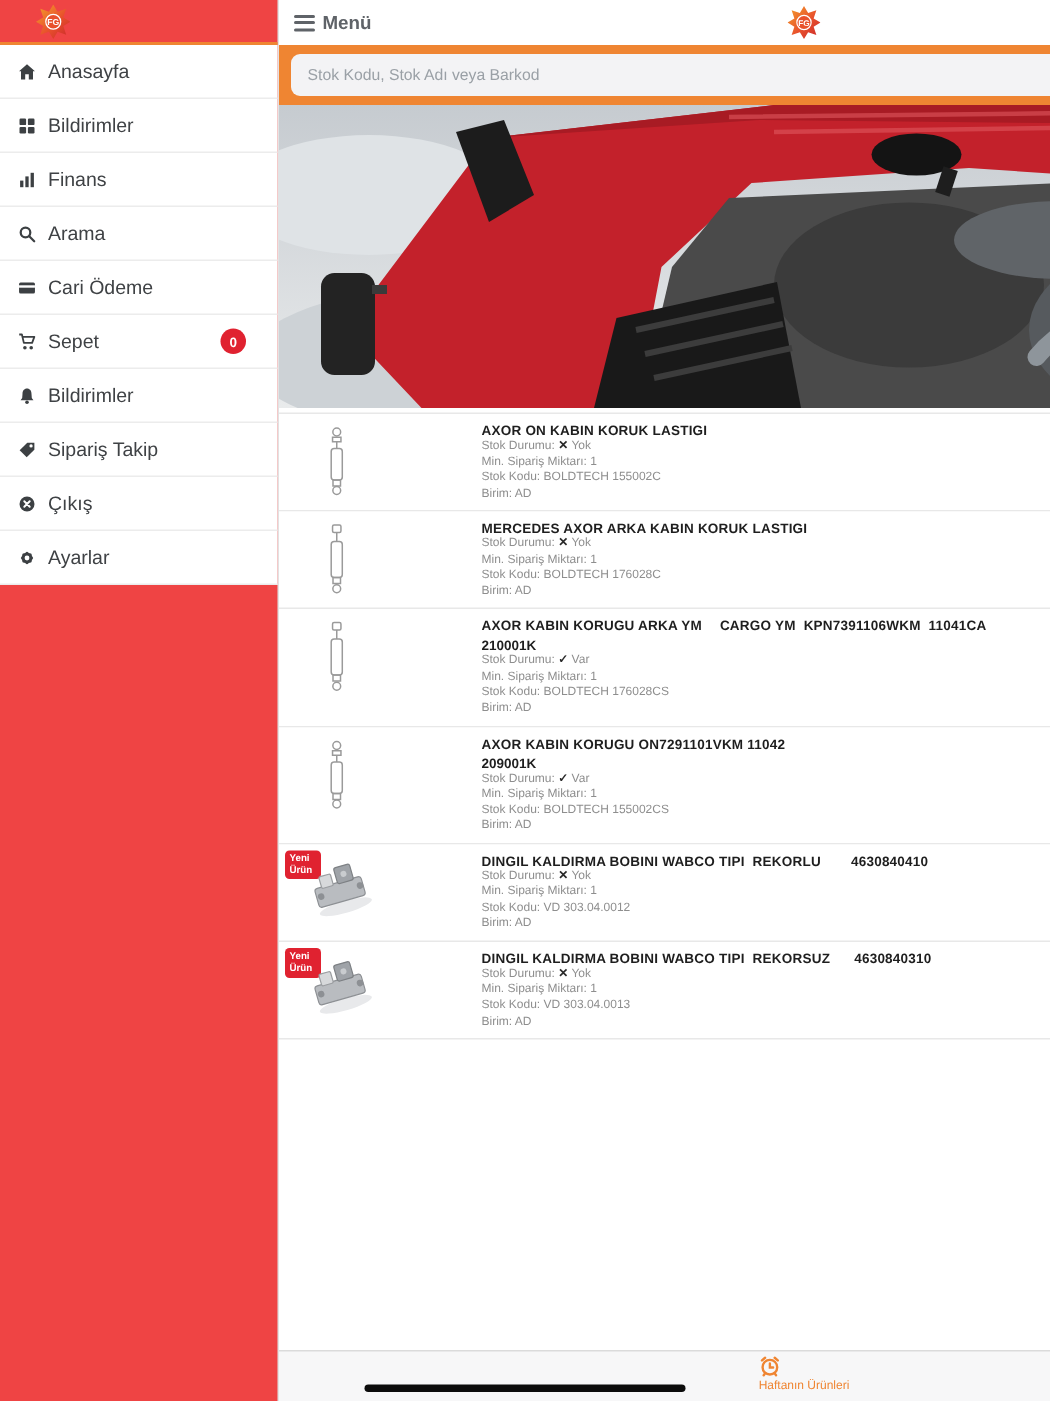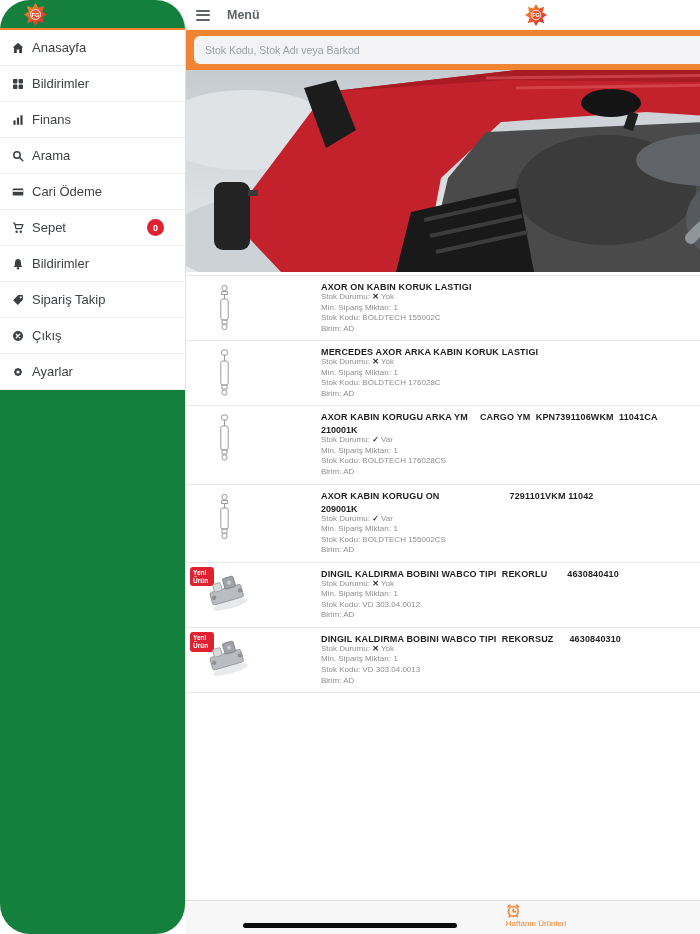--- a/index.html
+++ b/index.html
@@ -1,39 +1,39 @@
 <!DOCTYPE html>
 <html style="--accent: #EF8532; --badge-red: #E02230; --title-text: #1E1E1E; --detail-text: #8E8E8E; --menu-text: #3F4245; --header-text: #5F6368;"><head>
 <meta charset="utf-8">
 <style>
   * { margin:0; padding:0; box-sizing:border-box; }
   html,body { width:700px; height:934px; overflow:hidden; background:#fff;
     font-family:"Liberation Sans", sans-serif; position:relative; }
 
   
   .sidebar { position:absolute; left:0; top:0; width:186px; height:934px;
-    background:#15803d; border-right:1px solid #E2E2E2; z-index:5;border-radius:30px; }
+    background:#ef4444; border-right:1px solid #E2E2E2; z-index:5; }
   .side-logo-head { height:30px; border-bottom:2px solid var(--accent);
     display:flex; align-items:center; padding-left:24px; }
   .side-logo-head svg { width:23px; height:23px; }
   .menu-item { height:36px; display:flex; align-items:center; padding-left:11px;
     border-bottom:1px solid #ECECEC; font-size:13px; color:var(--menu-text);
     position:relative; background:#fff; cursor:pointer; }
   .menu-item .mi-icon { width:13px; height:13px; margin-right:8px; flex:0 0 auto;
     display:inline-flex; align-items:center; justify-content:center; }
   .menu-item .mi-icon svg { width:12px; height:12px; }
   .cart-badge { position:absolute; right:21px; top:9px; min-width:17px; height:17px;
     background:var(--badge-red); color:#fff; border-radius:9px; font-size:9px;
     font-weight:700; display:flex; align-items:center; justify-content:center;
     padding:0 4px; }
 
   
   .pane { position:absolute; left:186px; top:0; width:700px; height:934px; background:#fff; }
   .pane-header { height:30px; display:flex; align-items:center; position:relative; }
-  .menu-btn { display:flex; align-items:center; gap:17px; padding-left:10px;
+  .menu-btn { display:flex; align-items:center; gap:5px; padding-left:10px;
     color:var(--header-text); font-size:12.5px; font-weight:700; cursor:pointer; }
   .hamburger { display:inline-flex; flex-direction:column; gap:2.5px; }
   .hamburger i { display:block; width:14px; height:2px; background:var(--header-text); border-radius:1px; }
   .pane-logo { position:absolute; left:350px; top:4px; transform:translateX(-50%); }
   .pane-logo svg { width:22px; height:22px; }
 
   .search-strip { height:40px; background:var(--accent); padding:6px 8px; }
   .search-strip input { width:100%; height:28px; border:none; outline:none;
     background:#F3F3F5; border-radius:6px; padding:0 11px; font-size:10.5px;
     color:#333; font-family:"Liberation Sans", sans-serif; }
@@ -48,21 +48,21 @@
     position:relative; background:#fff; cursor:pointer; }
   .thumb-col { width:135px; flex:0 0 auto; position:relative; }
   .strut { position:absolute; left:31px; top:8px; }
   .valve { position:absolute; left:18px; top:9px; }
   .new-badge { position:absolute; left:4px; top:4px; background:var(--badge-red);
     color:#fff; font-size:6.5px; font-weight:700; line-height:1.2; padding:2px 3px;
     border-radius:3px; width:24px; text-align:left; }
   .info { flex:1; padding:6px 10px 6px 0; }
   .p-title { font-size:9px; font-weight:700; color:var(--title-text); letter-spacing:.15px; }
   .p-title .extra { font-weight:700; }
-  .gap-a { margin-left:12px; } .gap-b { margin-left:70px; }
+  .gap-a { margin-left:12px; } .gap-b { }
   .gap-c { margin-left:20px; } .gap-d { margin-left:16px; }
   .p-title2 { font-size:9px; font-weight:700; color:var(--title-text); margin-top:3px; }
   .detail { font-size:8px; color:var(--detail-text); line-height:1.32; }
   .detail:first-of-type { margin-top:5px; }
   .detail .mark { color:#2a2a2a; font-weight:700; font-size:8px; }
 
   
   .bottom-bar { position:absolute; left:0; bottom:0; width:700px; height:34px;
     background:#F7F7F8; border-top:1px solid #DBDBDB; z-index:4; }
   .week-tab { position:absolute; left:350px; top:2px; transform:translateX(-50%);

